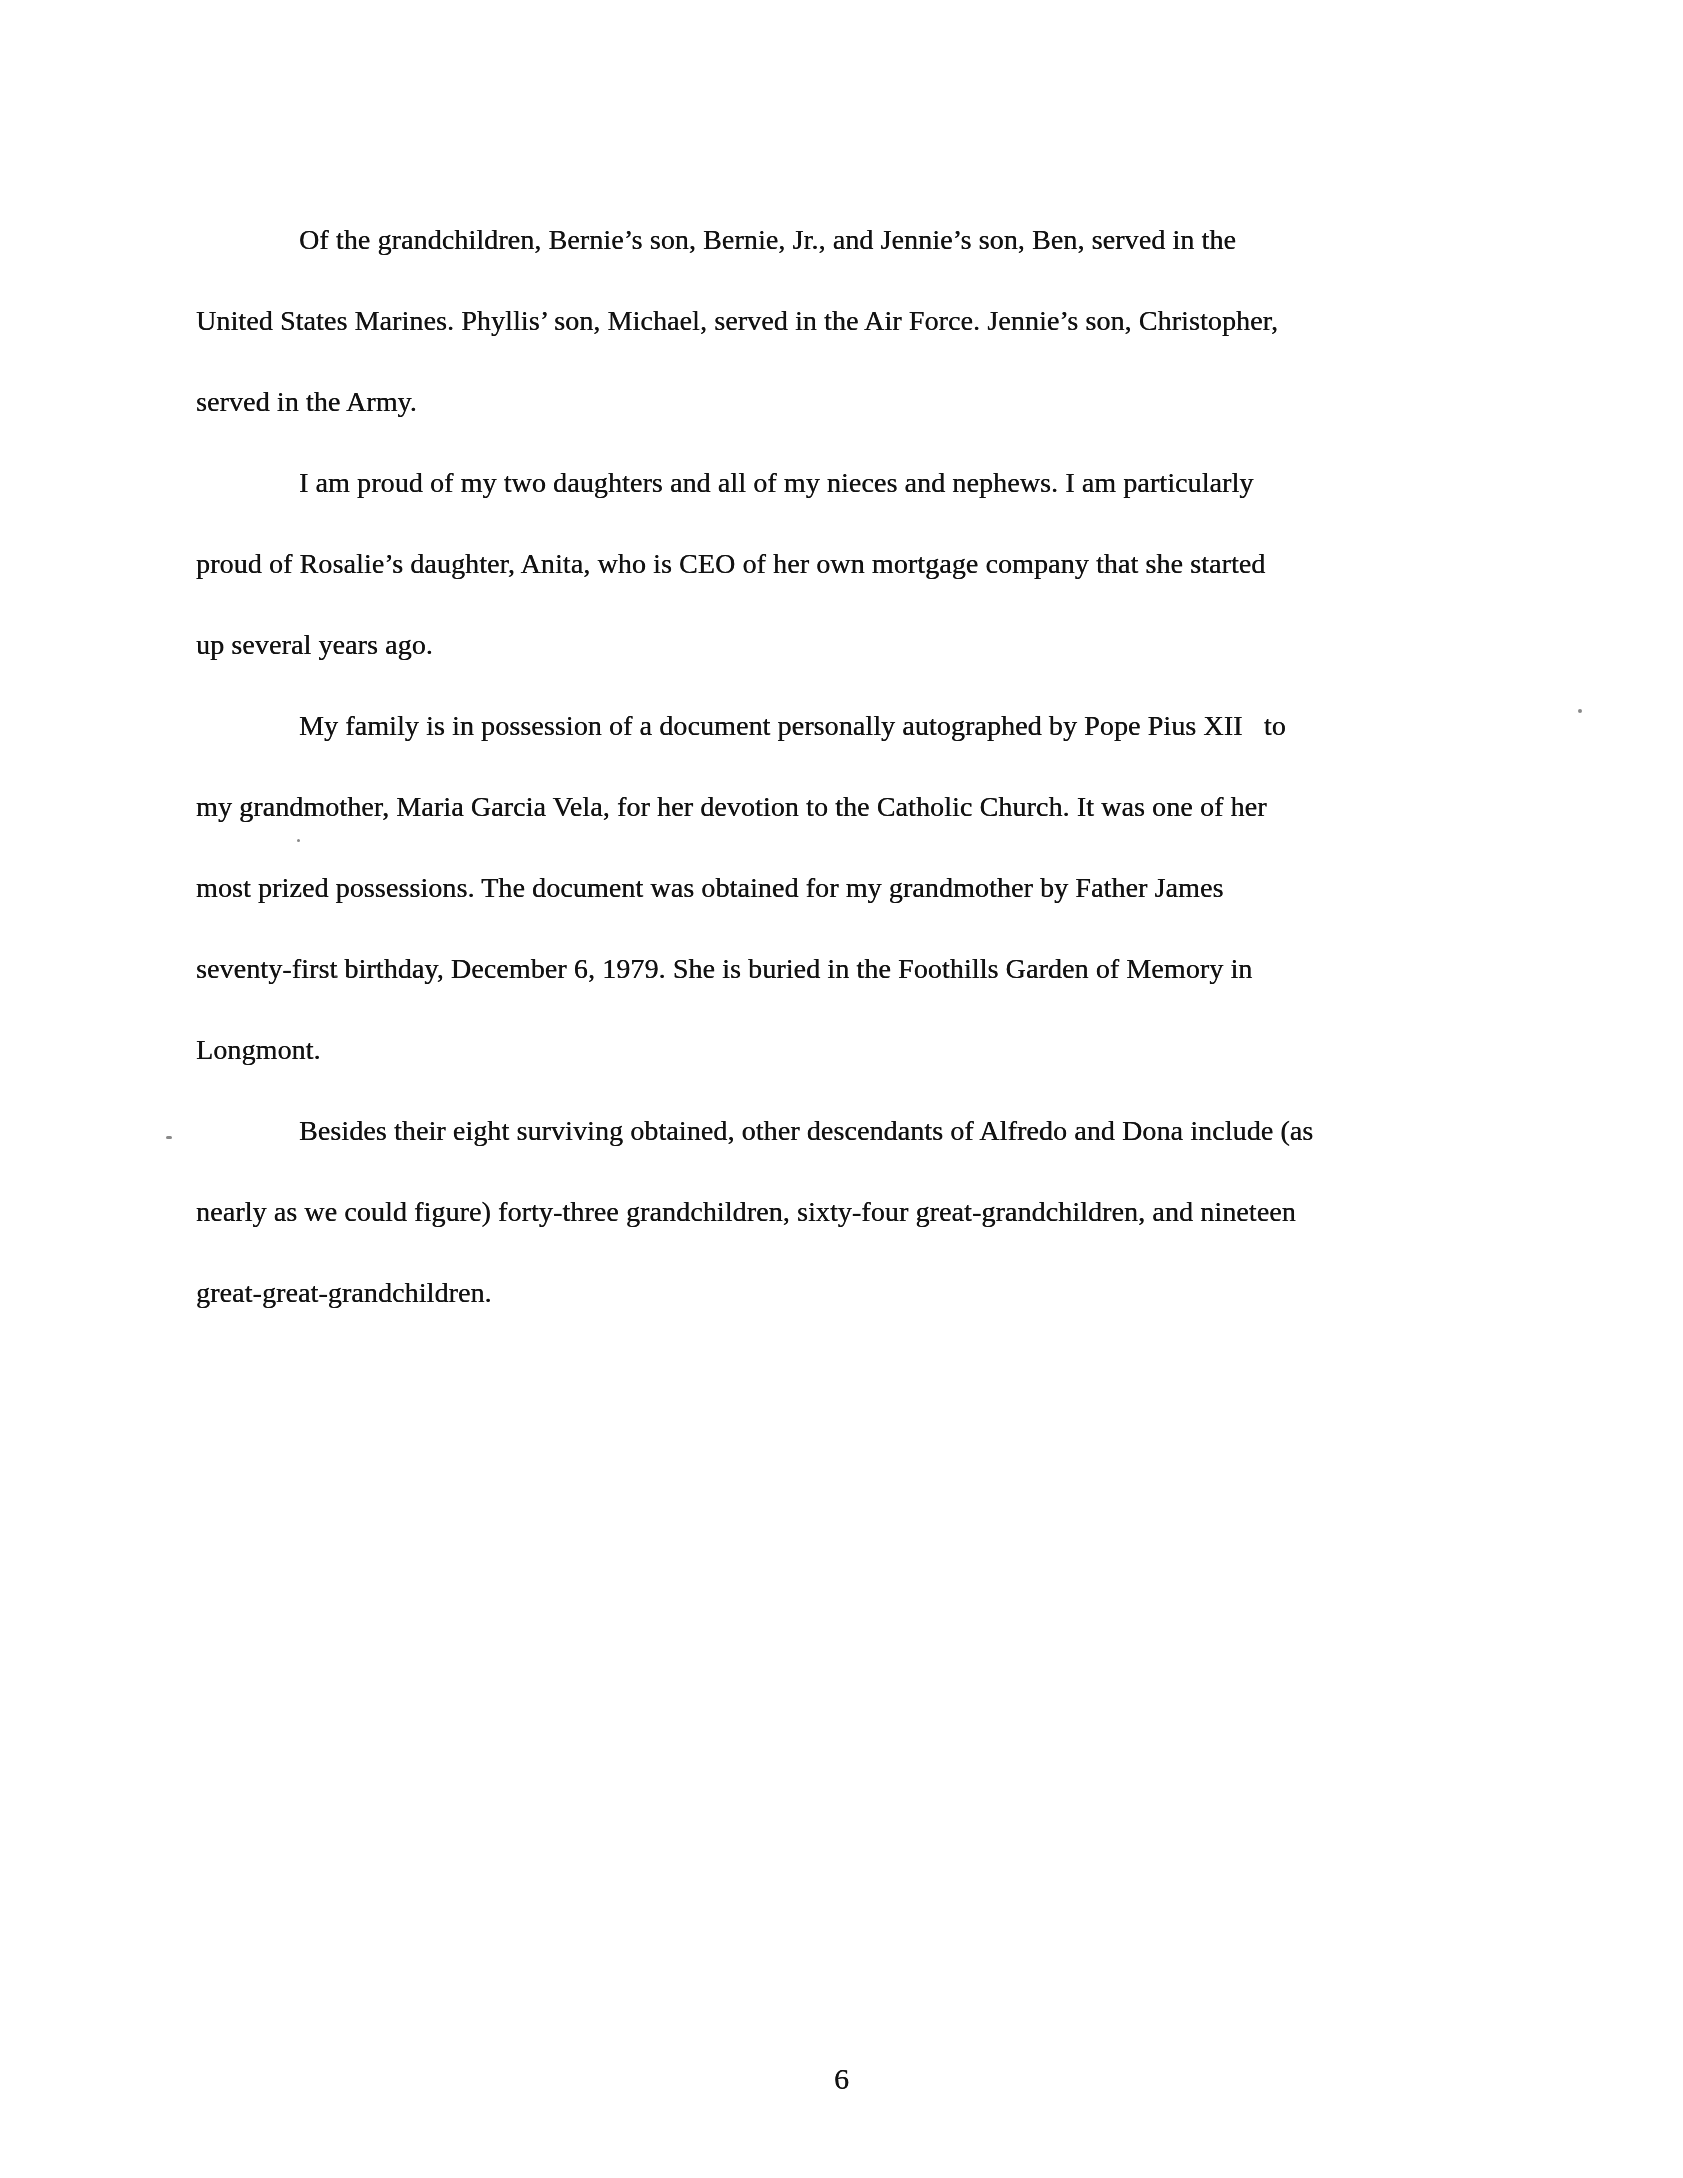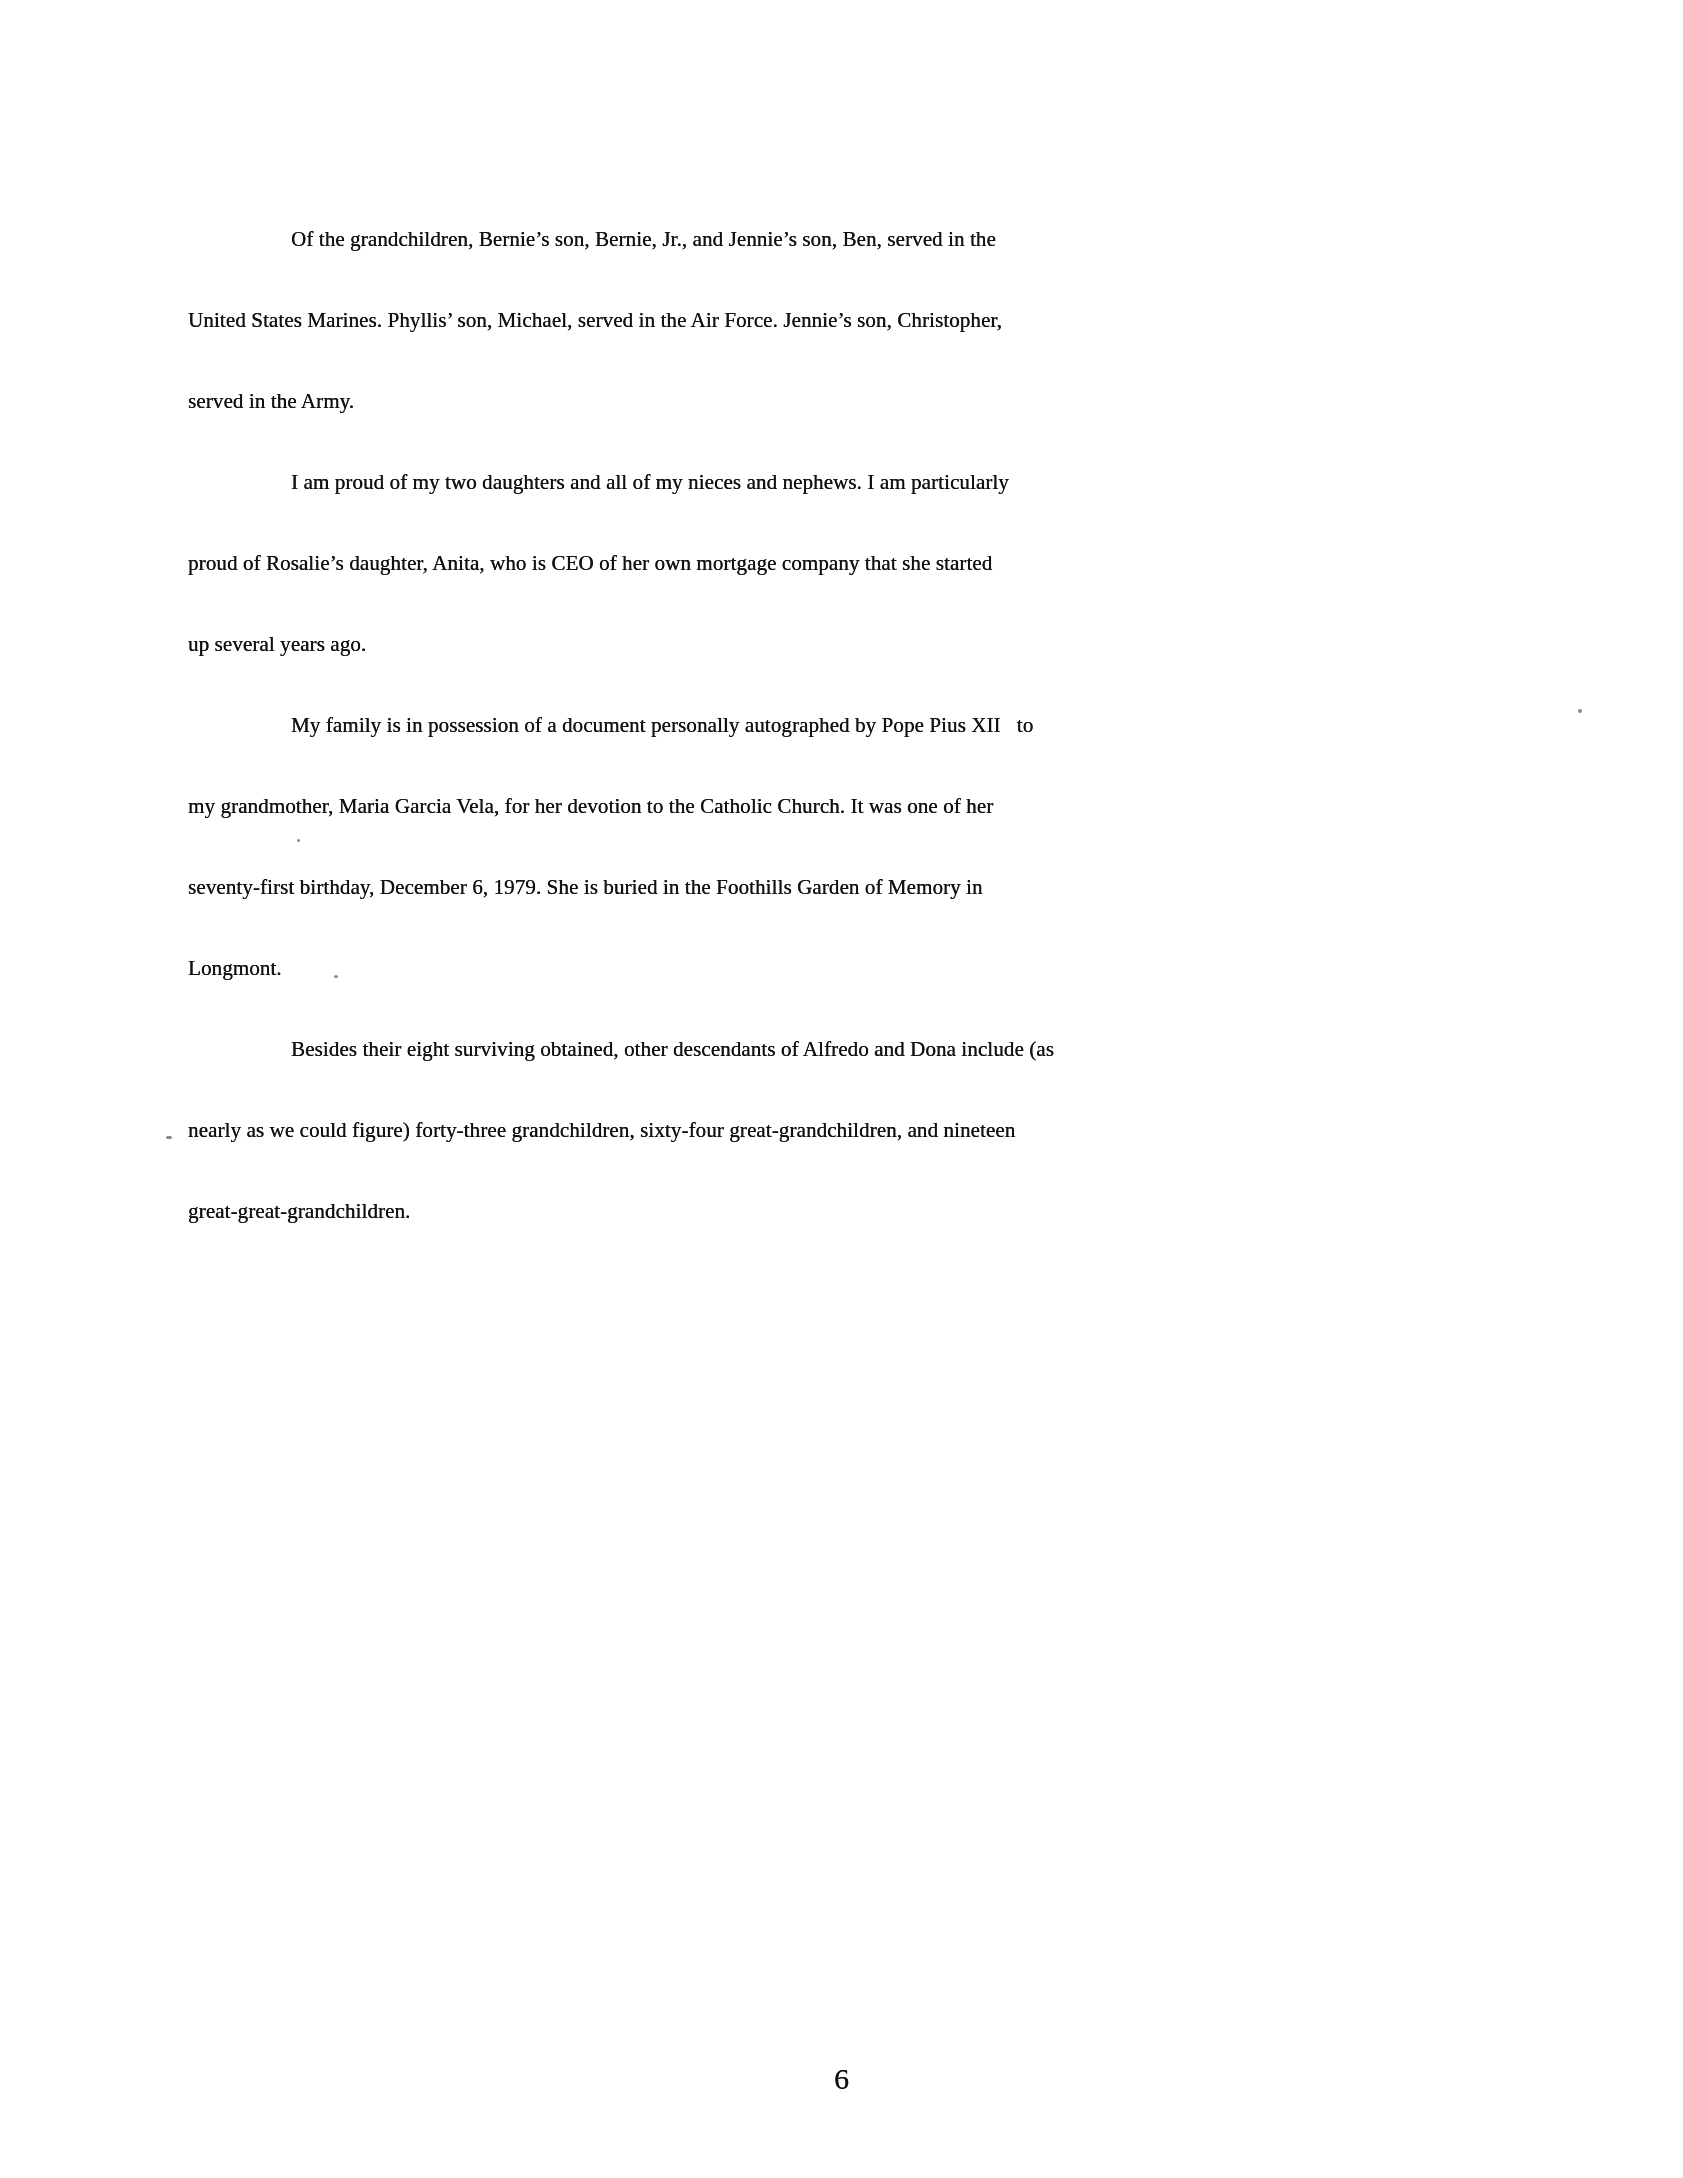--- a/index.html
+++ b/index.html
@@ -18,24 +18,25 @@
   }
   .text-block {
     position: absolute;
     left: 188px;
     top: 199px;
     width: 1386px;
   }
   .text-line {
     height: 81px;
     line-height: 81px;
-    font-size: 21px;
+    font-size: 28px;
     letter-spacing: 0.1px;
     white-space: pre;            
     text-shadow: 0.3px 0 0 currentColor;  
+    margin-left: 8px;
   }
   .text-line.indent {
     padding-left: 103px;         
   }
   .page-number {
     position: absolute;
     top: 2057px;
     left: 0;
     width: 100%;
     height: 44px;
@@ -63,20 +64,21 @@
 
   <div class="text-block">
       <div class="text-line indent">Of the grandchildren, Bernie’s son, Bernie, Jr., and Jennie’s son, Ben, served in the</div>
       <div class="text-line">United States Marines. Phyllis’ son, Michael, served in the Air Force. Jennie’s son, Christopher,</div>
       <div class="text-line">served in the Army.</div>
       <div class="text-line indent">I am proud of my two daughters and all of my nieces and nephews. I am particularly</div>
       <div class="text-line">proud of Rosalie’s daughter, Anita, who is CEO of her own mortgage company that she started</div>
       <div class="text-line">up several years ago.</div>
       <div class="text-line indent">My family is in possession of a document personally autographed by Pope Pius XII   to</div>
       <div class="text-line">my grandmother, Maria Garcia Vela, for her devotion to the Catholic Church. It was one of her</div>
+      <div class="text-line">most prized possessions. The document was obtained for my grandmother by Father James</div>
       <div class="text-line">seventy-first birthday, December 6, 1979. She is buried in the Foothills Garden of Memory in</div>
       <div class="text-line">Longmont.</div>
       <div class="text-line indent">Besides their eight surviving obtained, other descendants of Alfredo and Dona include (as</div>
       <div class="text-line">nearly as we could figure) forty-three grandchildren, sixty-four great-grandchildren, and nineteen</div>
       <div class="text-line">great-great-grandchildren.</div>
     </div>
 
   <div class="page-number">6</div>
 
   <span class="speck s1"></span>

